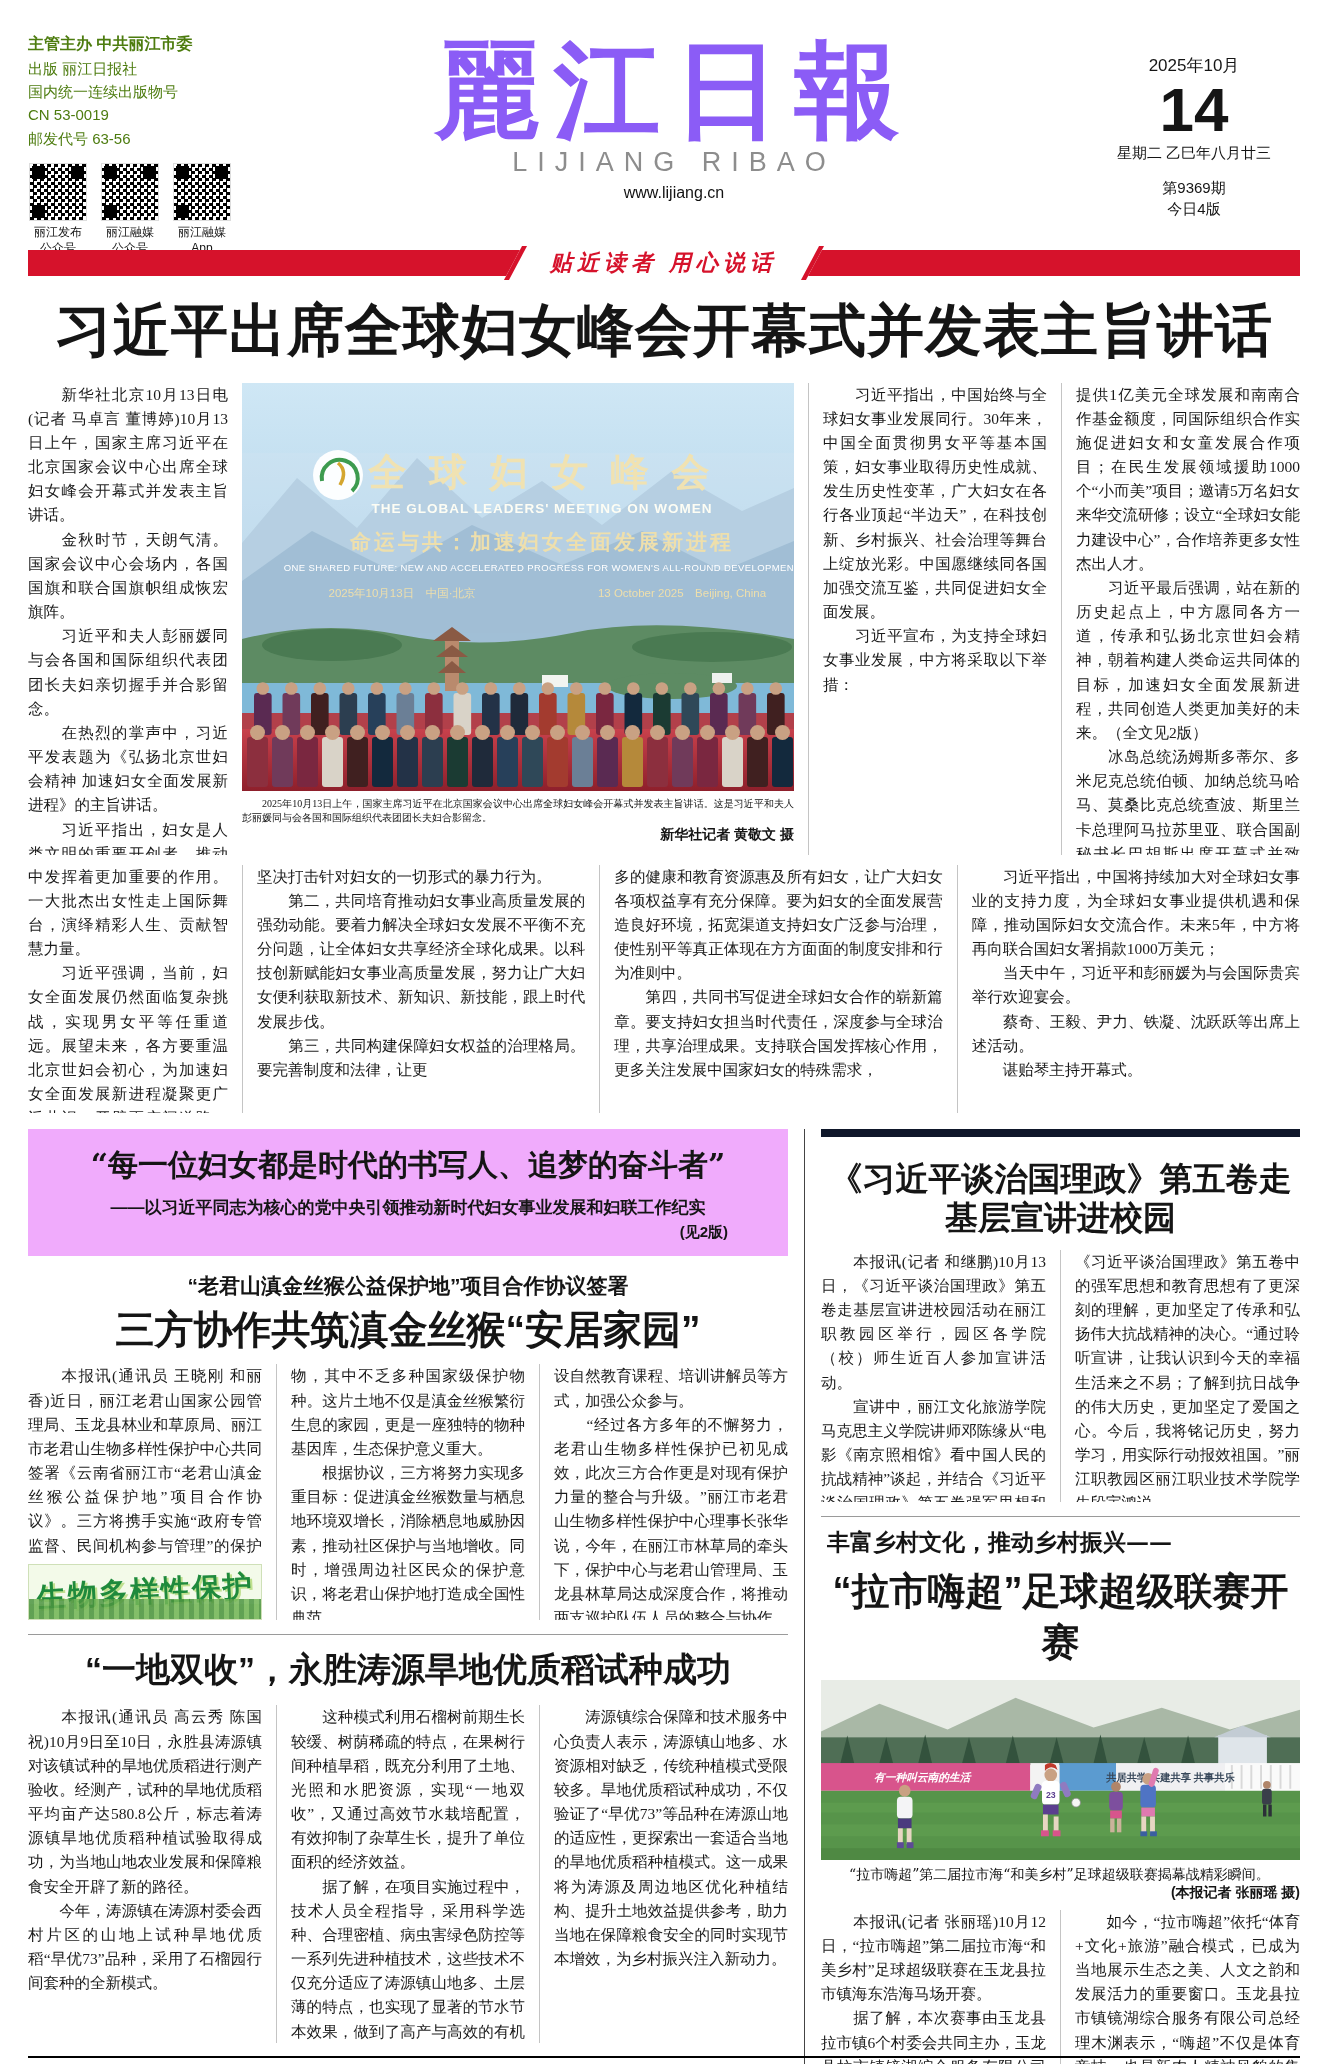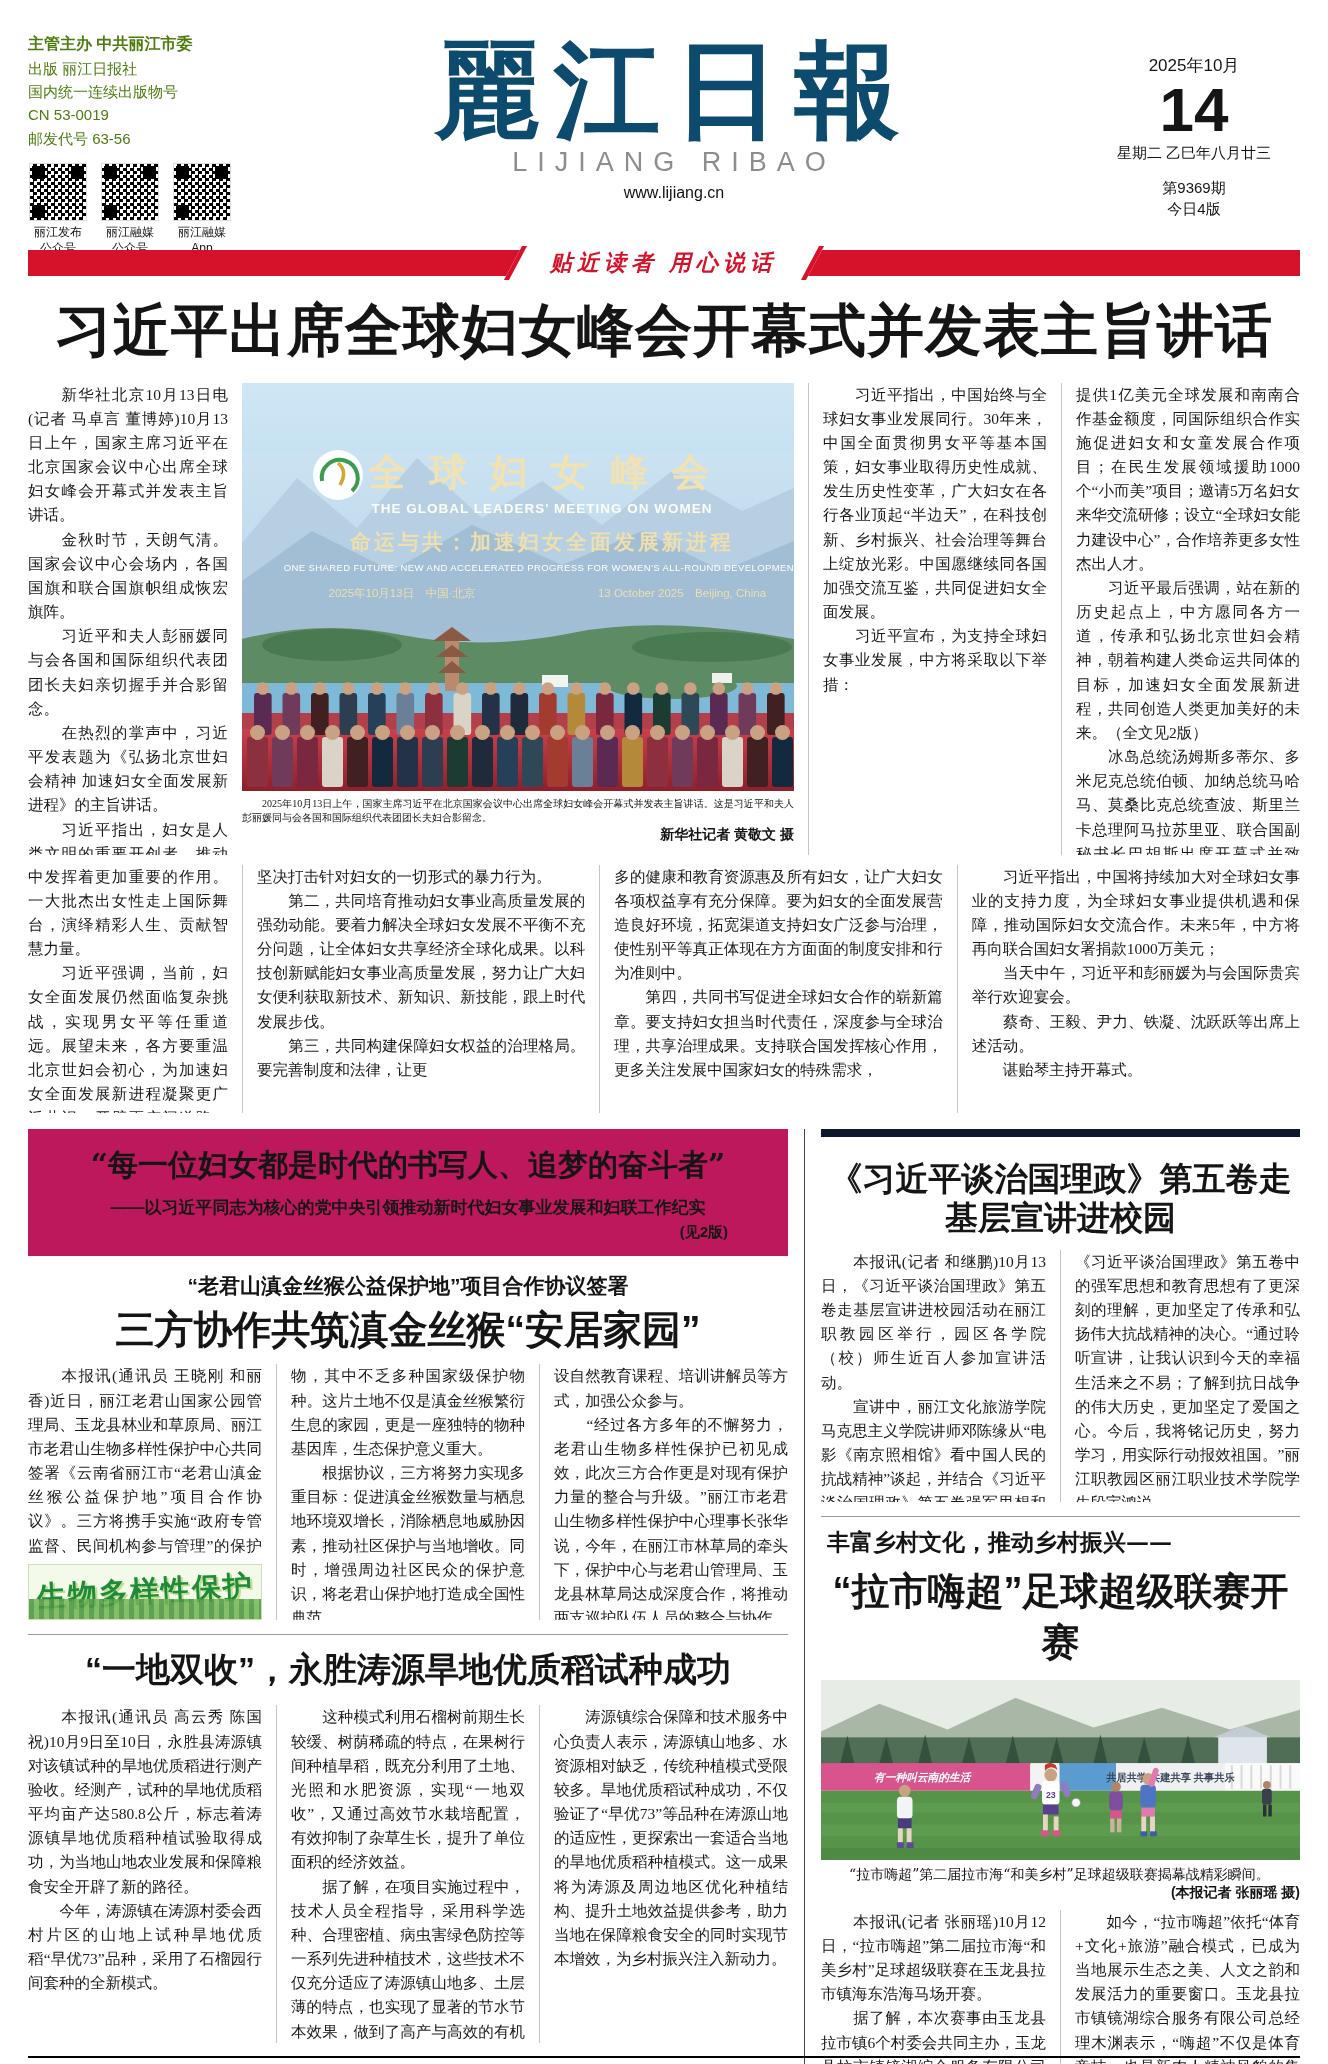--- a/index.html
+++ b/index.html
@@ -23,21 +23,21 @@
       linear-gradient(#000 0 0) calc(100% - 2px) 2px/13px 13px no-repeat,
       linear-gradient(#fff 0 0) calc(100% - 6px) 6px/5px 5px no-repeat,
       linear-gradient(#000 0 0) 2px calc(100% - 2px)/13px 13px no-repeat,
       linear-gradient(#fff 0 0) 6px calc(100% - 6px)/5px 5px no-repeat,
       repeating-conic-gradient(#000 0% 25%,#fff 0% 50%) 0 0/7px 7px;
     outline:1px solid #ddd;
   }
   .qr-label{font-size:12px;line-height:1.35;margin-top:4px;font-family:"Liberation Sans",sans-serif;}
   .hdr-center{flex:1 1 auto;text-align:center;padding-top:2px;}
   .masthead{
-    font-family:"DejaVu Serif",serif;font-weight:bold;color:#0c4a6e;
+    font-family:"DejaVu Serif",serif;font-weight:bold;color:#8b5cf6;
     font-size:106px;line-height:1.05;letter-spacing:14px;white-space:nowrap;
   }
   .masthead-latin{color:#8d8d8d;font-family:"Liberation Sans",sans-serif;font-size:27px;letter-spacing:10px;margin-top:2px;}
   .website{font-size:16px;color:#111;margin-top:6px;font-family:"Liberation Sans",sans-serif;}
   .hdr-right{width:212px;flex:0 0 auto;text-align:center;padding-top:22px;font-family:"Liberation Sans",sans-serif;}
   .d-ym{font-size:17px;}
   .d-day{font-size:62px;font-weight:900;line-height:1.05;}
   .d-wk{font-size:15px;margin-top:2px;}
   .d-issue{font-size:15px;margin-top:16px;}
   .d-pages{font-size:15px;margin-top:2px;}
@@ -62,21 +62,21 @@
   .cap-credit{text-align:right;font-weight:bold;font-size:14px;font-family:"Liberation Sans",sans-serif;}
   .b1-c2,.b1-c3{flex:1 1 0;}
   .band2{display:flex;gap:14px;margin-top:10px;height:248px;}
   .band2 .col{flex:1 1 0;}
   .band2 .w1{flex:0 0 200px;}
   
   .main-row{display:flex;margin-top:16px;align-items:stretch;}
   .left-stack{width:760px;flex:0 0 auto;}
   .right-stack{flex:1 1 auto;border-left:1px solid #444;margin-left:16px;padding-left:16px;}
   
-  .pinkbox{background:#be185d;padding:16px 24px 14px;}
+  .pinkbox{background:#f0abfc;padding:16px 24px 14px;}
   .pink-title{font-size:30px;font-weight:900;text-align:center;font-family:"DejaVu Serif",serif;letter-spacing:0px;}
   .pink-sub{font-size:17px;font-weight:bold;text-align:center;margin-top:10px;font-family:"Liberation Sans",sans-serif;}
   .pink-see{font-size:15px;font-weight:bold;text-align:right;margin-top:4px;padding-right:36px;font-family:"Liberation Sans",sans-serif;}
   
   .kicker{font-family:"Liberation Sans",sans-serif;font-weight:bold;text-align:center;font-size:21px;margin-top:16px;}
   .h-sec{font-family:"Liberation Sans",sans-serif;font-weight:900;text-align:center;font-size:39px;margin-top:8px;line-height:1.15;}
   .cols3{display:flex;gap:14px;margin-top:12px;}
   .cols3 .col{flex:1 1 0;}
   .bio-card{
     margin-top:8px;height:104px;border:1px solid #cfe0b8;position:relative;

